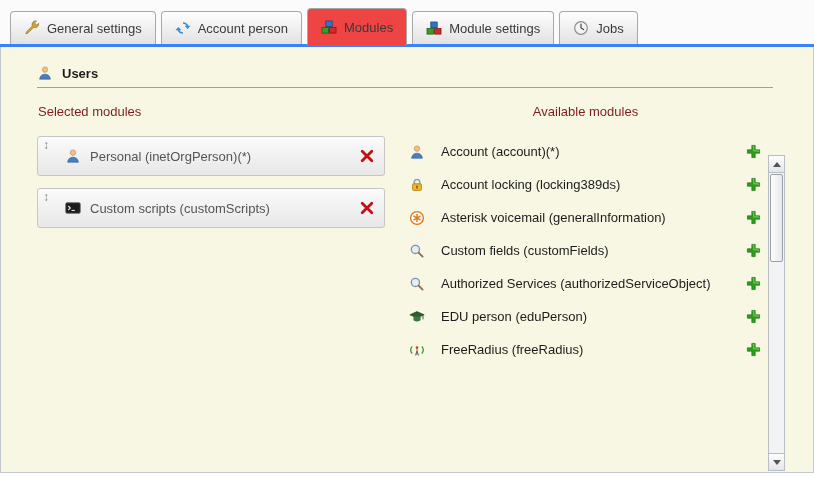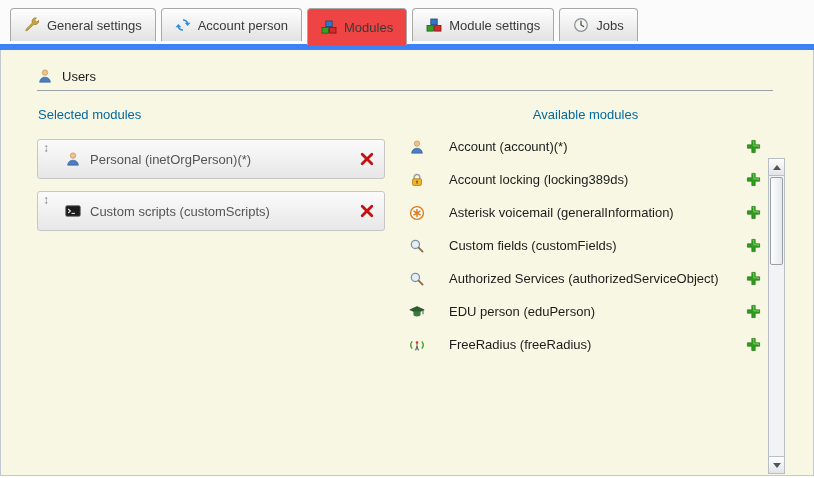--- a/index.html
+++ b/index.html
@@ -2,23 +2,23 @@
 <html><head>
 <meta charset="utf-8">
 <style>
   html,body{margin:0;padding:0;}
   body{
     width:814px;height:478px;overflow:hidden;background:#ffffff;
     font-family:"Liberation Sans","DejaVu Sans",sans-serif;font-size:13px;color:#333;
   }
   
   .tabbar{
-    display:flex;gap:5px;
+    display:flex;align-items:flex-end;gap:5px;
     padding:8px 8px 0 10px;background:#fbfbfb;
-    border-bottom:6px solid #3b82f6;
+    border-bottom:3px solid #3b82f6;
   }
   .tab{
     display:flex;align-items:center;gap:7px;
     padding:0 13px;height:32px;
     border:1px solid #a8a8a8;border-bottom:none;
     border-radius:4px 4px 0 0;
     background:linear-gradient(#fefefe,#e2e2e2);
     color:#3a3a3a;cursor:pointer;white-space:nowrap;
   }
   .tab.active{
@@ -26,41 +26,41 @@
   }
   .icon16{width:16px;height:16px;display:inline-block;flex:0 0 16px;line-height:0;}
   .icon15{width:15px;height:15px;display:inline-block;flex:0 0 15px;line-height:0;}
   
   .content{
     position:relative;box-sizing:border-box;
     background:#f7f7e3;
     border-left:1px solid #c3c8d2;border-right:1px solid #c3c8d2;border-bottom:1px solid #c3c8d2;
     height:426px;padding:0 0 0 36px;
   }
-  .section-head{display:flex;align-items:center;gap:9px;padding-top:18px;font-weight:normal;color:#1d1d1d;}
+  .section-head{display:flex;align-items:center;gap:9px;padding-top:18px;font-weight:bold;color:#1d1d1d;}
   .rule{border-bottom:1px solid #9aa0a8;margin:6px 40px 0 0;}
   .cols{display:flex;margin-top:12px;}
   .col-left{width:348px;flex:0 0 348px;}
   .col-right{width:352px;flex:0 0 352px;margin-left:24px;text-align:center;}
-  .col-label{color:#0369a1;margin:4px 0 8px 1px;}
+  .col-label{color:#7f1d1d;margin:4px 0 16px 1px;}
   
   .sel-list{margin-top:17px;}
   .sel-row{
     position:relative;display:flex;align-items:center;gap:9px;
     height:40px;box-sizing:border-box;
     padding:0 36px 0 27px;margin-bottom:12px;
     background:linear-gradient(#fbfbfb,#e7e7e7);
     border:1px solid #c6c6c6;border-radius:3px;color:#555;
     cursor:move;
   }
   .drag{position:absolute;left:5px;top:2px;color:#888;font-size:12px;line-height:1.1;cursor:ns-resize;}
   .remove{position:absolute;right:9px;top:50%;transform:translateY(-50%);width:16px;height:16px;cursor:pointer;line-height:0;}
   
   .avail-list{margin-top:8px;}
-  .avail-row{display:flex;align-items:center;gap:24px;height:33px;color:#1c1c1c;}
+  .avail-row{display:flex;align-items:center;gap:16px;height:33px;color:#1c1c1c;}
   .add{margin-left:auto;cursor:pointer;}
   
   .scrollbar{
     position:absolute;top:108px;right:28px;width:17px;height:316px;
     box-sizing:border-box;background:#f2f3f5;border:1px solid #b9bdc4;
   }
   .sb-btn{
     position:absolute;left:0;width:15px;height:16px;
     background:linear-gradient(#fdfdfd,#e3e5e8);
     display:flex;align-items:center;justify-content:center;cursor:pointer;

